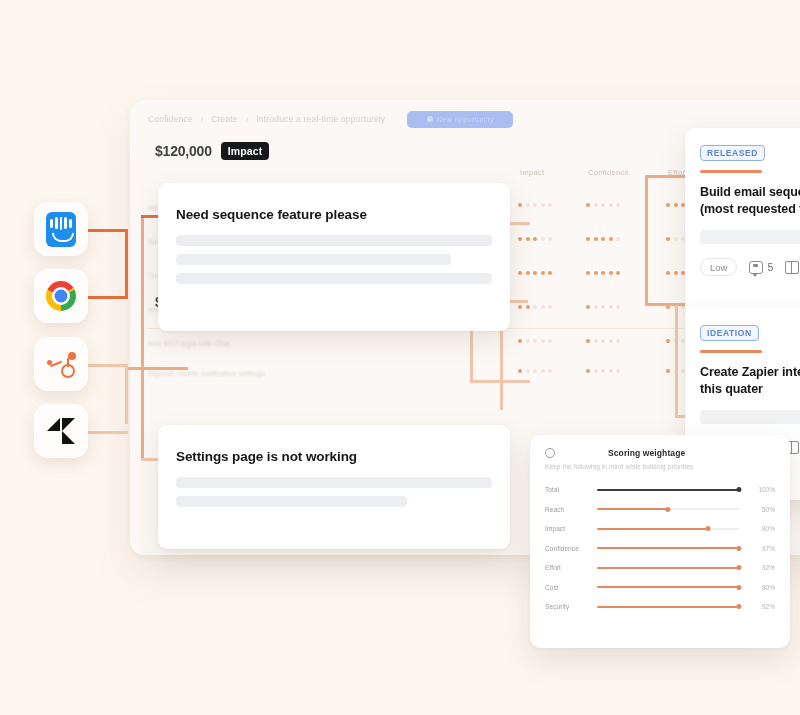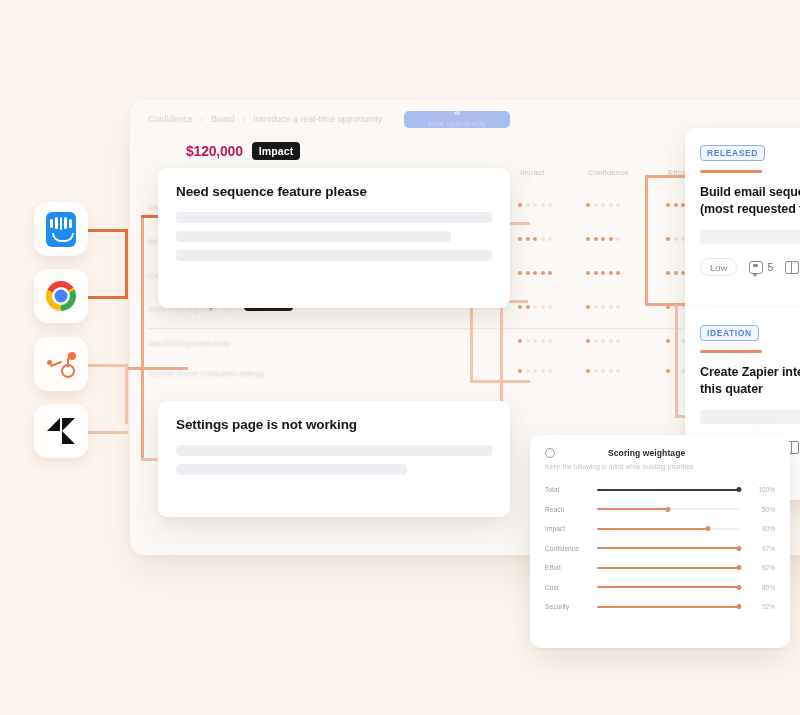--- a/index.html
+++ b/index.html
@@ -21,40 +21,39 @@
   .app-topbar{
     position:absolute;left:0;top:0;right:0;height:38px;
     display:flex;align-items:center;padding:0 18px;gap:8px;
   }
   .crumb{font-size:8.5px;color:#d9cfc6;letter-spacing:.2px;filter:blur(.6px);}
   .crumb-sep{font-size:8px;color:#e2dad2;filter:blur(.6px);}
   .btn-new{
     margin-left:14px;height:17px;min-width:88px;border-radius:5px;
     background:#a9bdf0;display:flex;align-items:center;justify-content:center;gap:4px;
     padding:0 9px;
-    flex-direction:column;
   }
   .btn-new-plus{width:6px;height:6px;border-radius:50%;background:#cfdbf7;}
   .btn-new span{font-size:7.5px;color:#c9d6f6;filter:blur(.7px);letter-spacing:.2px;}
 
   
   .table-area{position:absolute;left:0;top:42px;right:0;bottom:0;}
   .col-head{position:absolute;font-size:7.5px;color:#cdbfb3;filter:blur(.7px);letter-spacing:.3px;}
   .row-title{position:absolute;font-size:7px;color:#ded3c9;filter:blur(.8px);letter-spacing:.2px;}
   .dots{position:absolute;display:flex;gap:3.5px;}
   .dot{width:4px;height:4px;border-radius:50%;background:#f4e2d6;}
   .dot.on{background:#e89b72;}
   .rowline{position:absolute;height:1px;background:#f3e7dd;left:18px;right:0;}
   .pillbox{position:absolute;width:18px;height:9px;border-radius:3px;background:#f1eae3;}
 
   
   .money{
     position:absolute;display:flex;align-items:center;gap:9px;z-index:6;
   }
-  .money-val{font-size:14px;font-weight:700;color:#be185d;letter-spacing:-.2px;margin-left:31px;}
+  .money-val{font-size:14px;font-weight:700;color:#404040;letter-spacing:-.2px;}
   .badge-impact{
     background:#17181a;color:#fff;font-size:10.5px;font-weight:700;
     padding:3px 7px;border-radius:4px;letter-spacing:.1px;
   }
 
   
   .wire{position:absolute;background:#e2703a;}
   .wire.soft{background:#edaa87;}
   .wire.softer{background:#f2c4ac;}
 
@@ -93,21 +92,21 @@
   .g-zen{position:relative;}
   .g-zen span{position:absolute;width:0;height:0;}
   .g-zen .z1{border-left:13px solid transparent;border-right:0;border-bottom:13px solid #111;left:1px;top:2px;}
   .g-zen .z2{border-right:13px solid transparent;border-top:13px solid #111;right:1px;top:2px;}
   .g-zen .z4{border-right:13px solid transparent;border-bottom:13px solid #111;right:1px;bottom:2px;}
 
   
   .fb-card{
     position:absolute;background:#fff;border-radius:9px;
     box-shadow:0 10px 26px rgba(110,75,50,.13), 0 1px 3px rgba(110,75,50,.07);
-    padding:16px 18px 18px;z-index:10;
+    padding:24px 18px 18px;z-index:10;margin-top:15px;
   }
   .fb-title{font-size:13.5px;font-weight:700;color:#161616;letter-spacing:-.1px;margin-bottom:13px;}
   .sk{height:11px;border-radius:4px;background:#eceef1;margin-bottom:8px;}
 
   
   .rm-card{
     position:absolute;background:#fff;border-radius:9px;
     box-shadow:0 10px 26px rgba(110,75,50,.13),0 1px 3px rgba(110,75,50,.07);
     padding:14px 15px 13px;z-index:11;
   }
@@ -154,21 +153,21 @@
 </head>
 <body>
 
 <div class="stage">
 
   <div class="app-panel">
 
     <div class="app-topbar">
       <span class="crumb">Confidence</span>
       <span class="crumb-sep">/</span>
-      <span class="crumb">Board</span>
+      <span class="crumb">Create</span>
       <span class="crumb-sep">/</span>
       <span class="crumb">Introduce a real-time opportunity</span>
       <div class="btn-new">
         <span class="btn-new-plus"></span>
         <span>New opportunity</span>
       </div>
     </div>
 
     <div class="table-area">
 
@@ -384,21 +383,21 @@
   </div>
 
   <div class="fb-card" style="left:158px;top:168px;width:316px;height:106px;">
     <div class="fb-title">Need sequence feature please</div>
     <div class="sk" style="width:100%"></div>
     <div class="sk" style="width:87%"></div>
     <div class="sk" style="width:100%"></div>
   </div>
 
 
-  <div class="fb-card" style="left:158px;top:401px;width:316px;height:82px;">
+  <div class="fb-card" style="left:158px;top:410px;width:316px;height:82px;">
     <div class="fb-title">Settings page is not working</div>
     <div class="sk" style="width:100%"></div>
     <div class="sk" style="width:73%"></div>
   </div>
 
   <div class="rm-card" style="left:685px;top:128px;width:165px;height:165px;">
     <span class="tag">RELEASED</span>
     <div class="rm-accent"></div>
     <div class="rm-title">Build email sequences (most requested feature)</div>
     <div class="rm-sk"></div>

